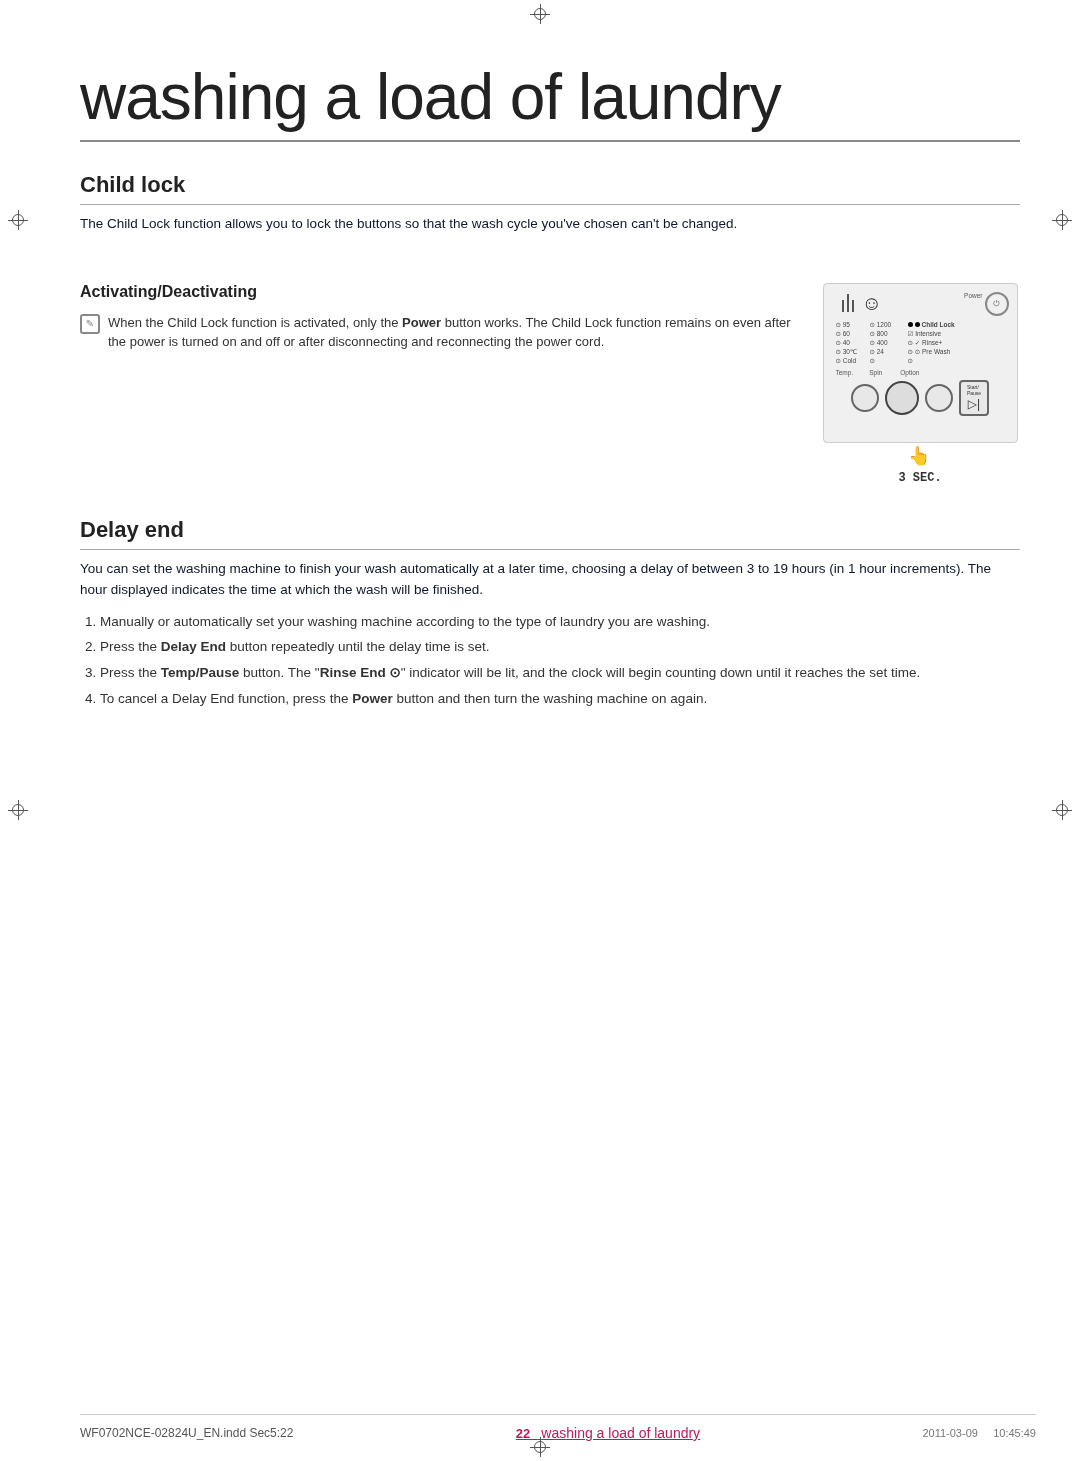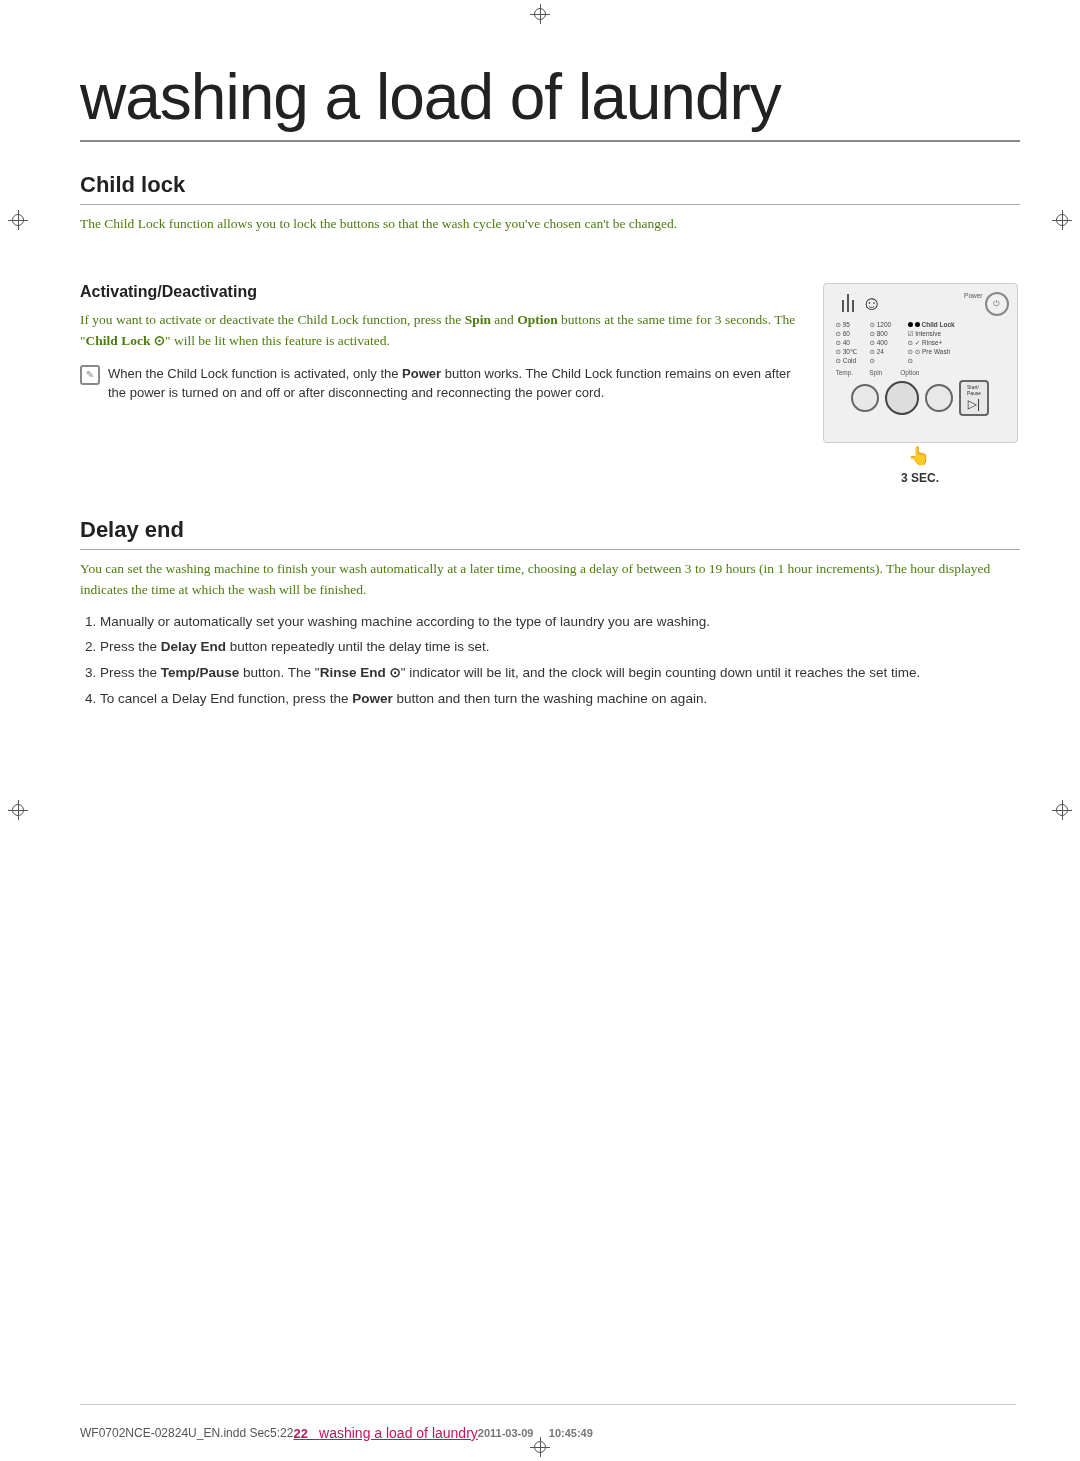--- a/index.html
+++ b/index.html
@@ -51,23 +51,22 @@
       border-bottom: 1px solid #aaa;
     }
 
     .section-block {
       margin-bottom: 32px;
     }
 
     .body-text {
       font-size: 13.5px;
       line-height: 1.6;
-      color: #4d7c0f;
+      color: #0f172a;
       margin-bottom: 10px;
-      font-family: Liberation Serif, serif;
     }
 
     
     .sub-heading {
       font-size: 16px;
       font-weight: 700;
       color: #222;
       margin-bottom: 8px;
     }
 
@@ -217,62 +216,62 @@
       color: #555;
     }
 
     
     .sec-label {
       font-size: 12px;
       font-weight: bold;
       color: #333;
       text-align: center;
       margin-top: 4px;
+      font-family: Liberation Mono, monospace;
     }
 
     
     ol.steps {
       padding-left: 20px;
       margin-top: 8px;
     }
     ol.steps li {
       font-size: 13.5px;
       line-height: 1.6;
       color: #333;
       margin-bottom: 4px;
     }
 
     
     .footer {
       position: absolute;
       bottom: 20px;
       left: 80px;
-      right: 64px;
-      display: flex;
-      justify-content: flex-start;
+      right: 44px;
+      display: flex;
+      justify-content: space-between;
       align-items: center;
       border-top: 1px solid #ccc;
-      padding-top: 20px;
+      padding-top: 10px;
     }
 
     .footer-left {
       font-size: 12px;
       color: #555;
     }
 
     .footer-center {
       font-size: 14px;
       color: #be185d;
       text-decoration: underline;
     }
 
     .footer-right {
       font-size: 11px;
       color: #777;
-      font-weight: bold;
     }
 
     .footer-page {
       font-size: 13px;
       font-weight: bold;
     }
 
     
     .crosshair {
       position: absolute;
@@ -331,23 +330,20 @@
     <h1 class="main-title">washing a load of laundry</h1>
 
     <div class="section-block">
       <div class="section-heading">Child lock</div>
 
       <p class="body-text">The Child Lock function allows you to lock the buttons so that the wash cycle you've chosen can't be changed.</p>
 
       <div class="two-col">
         <div class="col-text">
           <div class="sub-heading">Activating/Deactivating</div>
-          <p class="body-text">
-            If you want to activate or deactivate the Child Lock function, press the <span class="bold">Spin</span> and <span class="bold">Option</span> buttons at the same time for 3 seconds. The "<span class="bold">Child Lock ⊙</span>" will be lit when this feature is activated.
-          </p>
 
           <div class="note-box">
             <div class="note-icon">✎</div>
             <p class="note-text">
               When the Child Lock function is activated, only the <span class="bold">Power</span> button works. The Child Lock function remains on even after the power is turned on and off or after disconnecting and reconnecting the power cord.
             </p>
           </div>
         </div>
 
         <div class="col-image">

